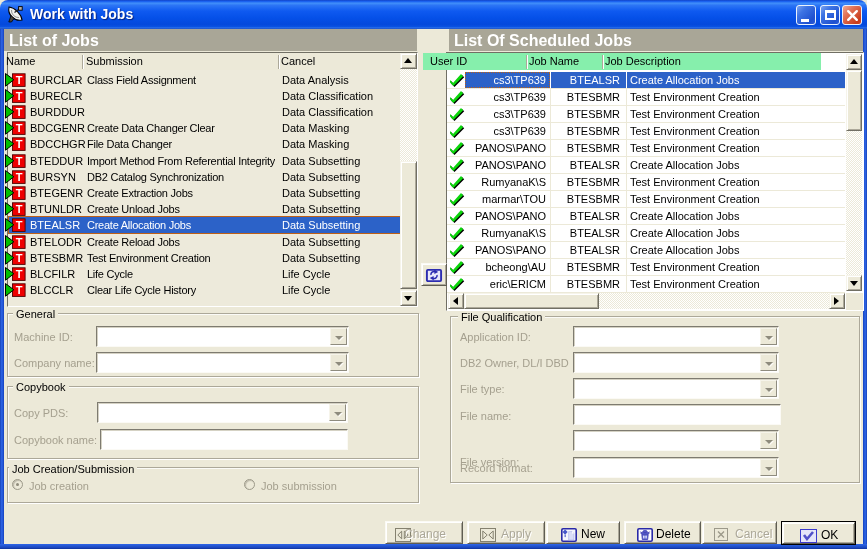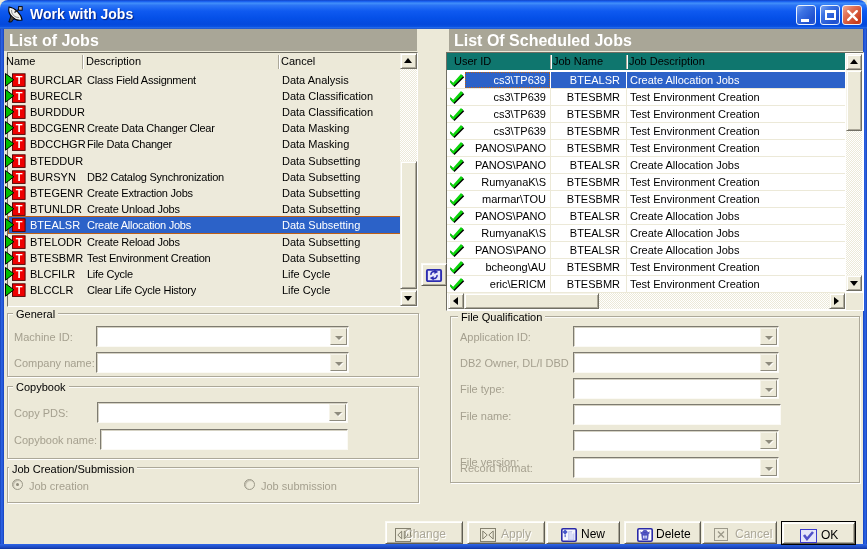--- a/index.html
+++ b/index.html
@@ -78,21 +78,21 @@
       <path d="M2.2,2.2 L10.8,10.8 M10.8,2.2 L2.2,10.8" stroke="#fff" stroke-width="2.4" stroke-linecap="round"></path>
     </svg>
   </div>
 
 <div class="abs band" id="band-l">List of Jobs</div>
 <div class="abs band" id="band-r">List Of Scheduled Jobs</div>
 
 <div class="abs sunken" id="list-l"></div>
 <div class="abs" id="lhdr" style="left:8px;top:53px;width:393px;height:17px;background:#ECE9D8">
     <span class="abs hdrcell" style="left:-2px">Name</span>
-    <span class="abs hdrcell" style="left:78px">Description</span>
+    <span class="abs hdrcell" style="left:78px">Submission</span>
     <span class="abs hdrcell" style="left:273px">Cancel</span>
     <span class="abs hsep" style="left:74px"></span>
     <span class="abs hsep" style="left:270px"></span>
   </div>
 <div class="abs" id="l-rows" style="left:8px;top:71px;width:393px;height:226px;">
     <div class="abs row" style="top:0.5px">
       <svg class="abs" style="left:-4px;top:1px" width="25" height="14" viewBox="0 0 25 14">
         <rect x="7.5" y="0.8" width="12.6" height="12.6" fill="#EE0000" stroke="#4A0000" stroke-width="0.9"></rect>
         <text x="14" y="11" font-family="Liberation Sans" font-size="11" font-weight="bold" fill="#fff" text-anchor="middle">T</text>
         <polygon points="0.5,0.5 0.5,13.2 8.8,6.8" fill="#00BE00" stroke="#000" stroke-width="1"></polygon>
@@ -139,20 +139,21 @@
       <span class="abs rowtxt" style="left:78px;letter-spacing:-0.25px;max-width:194px;overflow:hidden">File Data Changer</span>
       <span class="abs rowtxt" style="left:273px">Data Masking</span>
     </div>
     <div class="abs row" style="top:81.5px">
       <svg class="abs" style="left:-4px;top:1px" width="25" height="14" viewBox="0 0 25 14">
         <rect x="7.5" y="0.8" width="12.6" height="12.6" fill="#EE0000" stroke="#4A0000" stroke-width="0.9"></rect>
         <text x="14" y="11" font-family="Liberation Sans" font-size="11" font-weight="bold" fill="#fff" text-anchor="middle">T</text>
         <polygon points="0.5,0.5 0.5,13.2 8.8,6.8" fill="#00BE00" stroke="#000" stroke-width="1"></polygon>
       </svg>
       <span class="abs rowtxt" style="left:21px">BTEDDUR</span>
+      <span class="abs rowtxt" style="left:78px;letter-spacing:-0.25px;max-width:194px;overflow:hidden">Import Method From Referential Integrity</span>
       <span class="abs rowtxt" style="left:273px">Data Subsetting</span>
     </div>
     <div class="abs row" style="top:97.7px">
       <svg class="abs" style="left:-4px;top:1px" width="25" height="14" viewBox="0 0 25 14">
         <rect x="7.5" y="0.8" width="12.6" height="12.6" fill="#EE0000" stroke="#4A0000" stroke-width="0.9"></rect>
         <text x="14" y="11" font-family="Liberation Sans" font-size="11" font-weight="bold" fill="#fff" text-anchor="middle">T</text>
         <polygon points="0.5,0.5 0.5,13.2 8.8,6.8" fill="#00BE00" stroke="#000" stroke-width="1"></polygon>
       </svg>
       <span class="abs rowtxt" style="left:21px">BURSYN</span>
       <span class="abs rowtxt" style="left:78px;letter-spacing:-0.25px;max-width:194px;overflow:hidden">DB2 Catalog Synchronization</span>
@@ -231,21 +232,21 @@
   </div>
 
 <div class="abs sbtn" style="left:400px;top:53px;width:17px;height:16px"></div>
 <div class="abs arr" style="left:404px;top:58px;border:4px solid transparent;border-bottom:5px solid #000;border-top:none"></div>
 <div class="abs dither" style="left:400px;top:69px;width:17px;height:92px"></div>
 <div class="abs thumb" style="left:400px;top:161px;width:17px;height:128px"></div>
 <div class="abs sbtn" style="left:400px;top:290px;width:17px;height:16px"></div>
 <div class="abs arr" style="left:404px;top:296px;border:4px solid transparent;border-top:5px solid #000;border-bottom:none"></div>
 
 <div class="abs sunken" id="list-r"></div>
-<div class="abs" id="rhdr" style="left:447px;top:53px;width:398px;height:17px;background:#0f766e">
+<div class="abs" id="rhdr" style="left:423px;top:53px;width:398px;height:17px;background:#86efac">
     <span class="abs hdrcell" style="left:7px">User ID</span>
     <span class="abs hdrcell" style="left:106px">Job Name</span>
     <span class="abs hdrcell" style="left:182px">Job Description</span>
     <span class="abs hsep" style="left:103px"></span>
     <span class="abs hsep" style="left:179px"></span>
   </div>
 <div class="abs" id="r-rows" style="left:447px;top:72px;width:398px;height:221px;">
     <div class="abs" style="top:0px;left:0;width:398px;height:17px;border-bottom:1px solid #ECE9D8">
       <svg class="abs" style="left:3px;top:2px" width="15" height="14" viewBox="0 0 15 14">
         <polygon points="1,7 4,10 12,1 14.2,3.3 4.5,13 1,9.5" fill="#000"></polygon>

